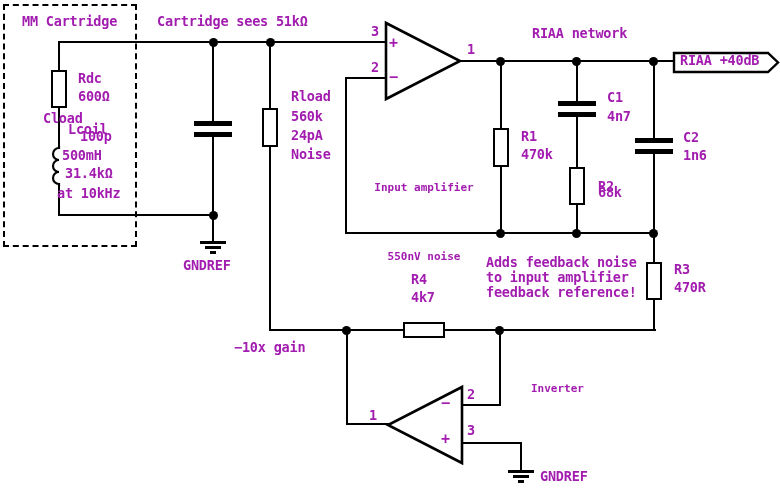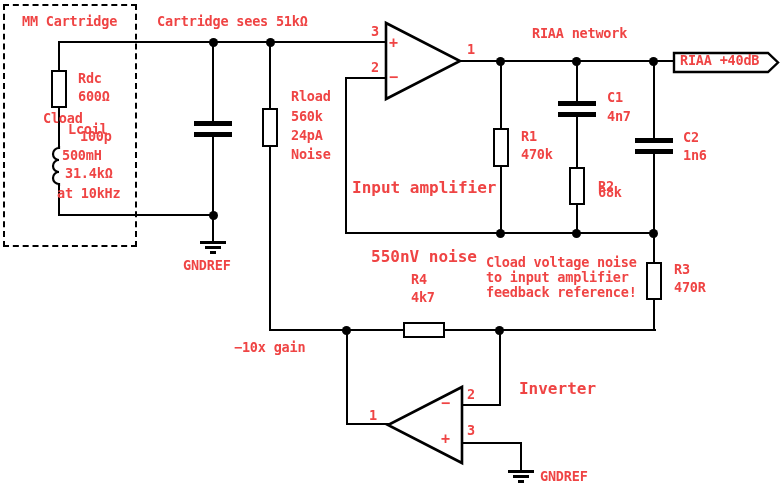--- a/index.html
+++ b/index.html
@@ -1,24 +1,24 @@
 <!DOCTYPE html>
 <html><head>
 <meta charset="utf-8">
 <style>
   html,body{margin:0;padding:0;background:#fff;}
   .canvas{position:relative;width:780px;height:490px;background:#ffffff;overflow:hidden;
-          font-family:"DejaVu Sans Mono",monospace;color:#ef4444;}
+          font-family:"DejaVu Sans Mono",monospace;color:#a21caf;}
   .w{position:absolute;background:#000;}
   .dot{position:absolute;width:9px;height:9px;border-radius:50%;background:#000;}
   .res{position:absolute;background:#fff;border:2.4px solid #000;box-sizing:border-box;}
   .plate{position:absolute;background:#000;height:5px;width:38px;}
   .gb{position:absolute;background:#000;height:3px;}
   .lbl{position:absolute;font-size:13.5px;font-weight:600;line-height:1;white-space:pre;letter-spacing:-0.2px;}
-  .blk{position:absolute;font-size:16px;font-weight:600;white-space:pre;text-align:center;}
+  .blk{position:absolute;font-size:11px;font-weight:600;white-space:pre;text-align:center;}
   .sgn{position:absolute;font-size:15px;font-weight:700;line-height:1;}
   .dashed{position:absolute;border:2px dashed #000;box-sizing:border-box;}
   svg{position:absolute;overflow:visible;}
 </style>
 </head>
 <body>
 
 <div class="canvas">
 
   <div class="dashed" style="left:3px;top:4px;width:134px;height:243px;"></div>
@@ -156,21 +156,21 @@
   <span class="lbl" style="left:607px;top:110px;">4n7</span>
   <span class="lbl" style="left:598px;top:168px;margin-top:12px;">R2</span>
   <span class="lbl" style="left:598px;top:186px;">68k</span>
   <span class="lbl" style="left:683px;top:131px;">C2</span>
   <span class="lbl" style="left:683px;top:149px;">1n6</span>
   <span class="lbl" style="left:674px;top:263px;">R3</span>
   <span class="lbl" style="left:674px;top:281px;">470R</span>
   <span class="lbl" style="left:411px;top:273px;">R4</span>
   <span class="lbl" style="left:411px;top:291px;">4k7</span>
 
-  <span class="lbl" style="left:486px;top:256px;">Cload voltage noise</span>
+  <span class="lbl" style="left:486px;top:256px;">Adds feedback noise</span>
   <span class="lbl" style="left:486px;top:271px;">to input amplifier</span>
   <span class="lbl" style="left:486px;top:286px;">feedback reference!</span>
 
   <span class="lbl" style="left:234px;top:341px;">−10x gain</span>
 
   <div class="blk" style="left:485px;top:341px;width:145px;line-height:19px;">
     <span style="display:block">Inverter</span>
     
   </div>
 

